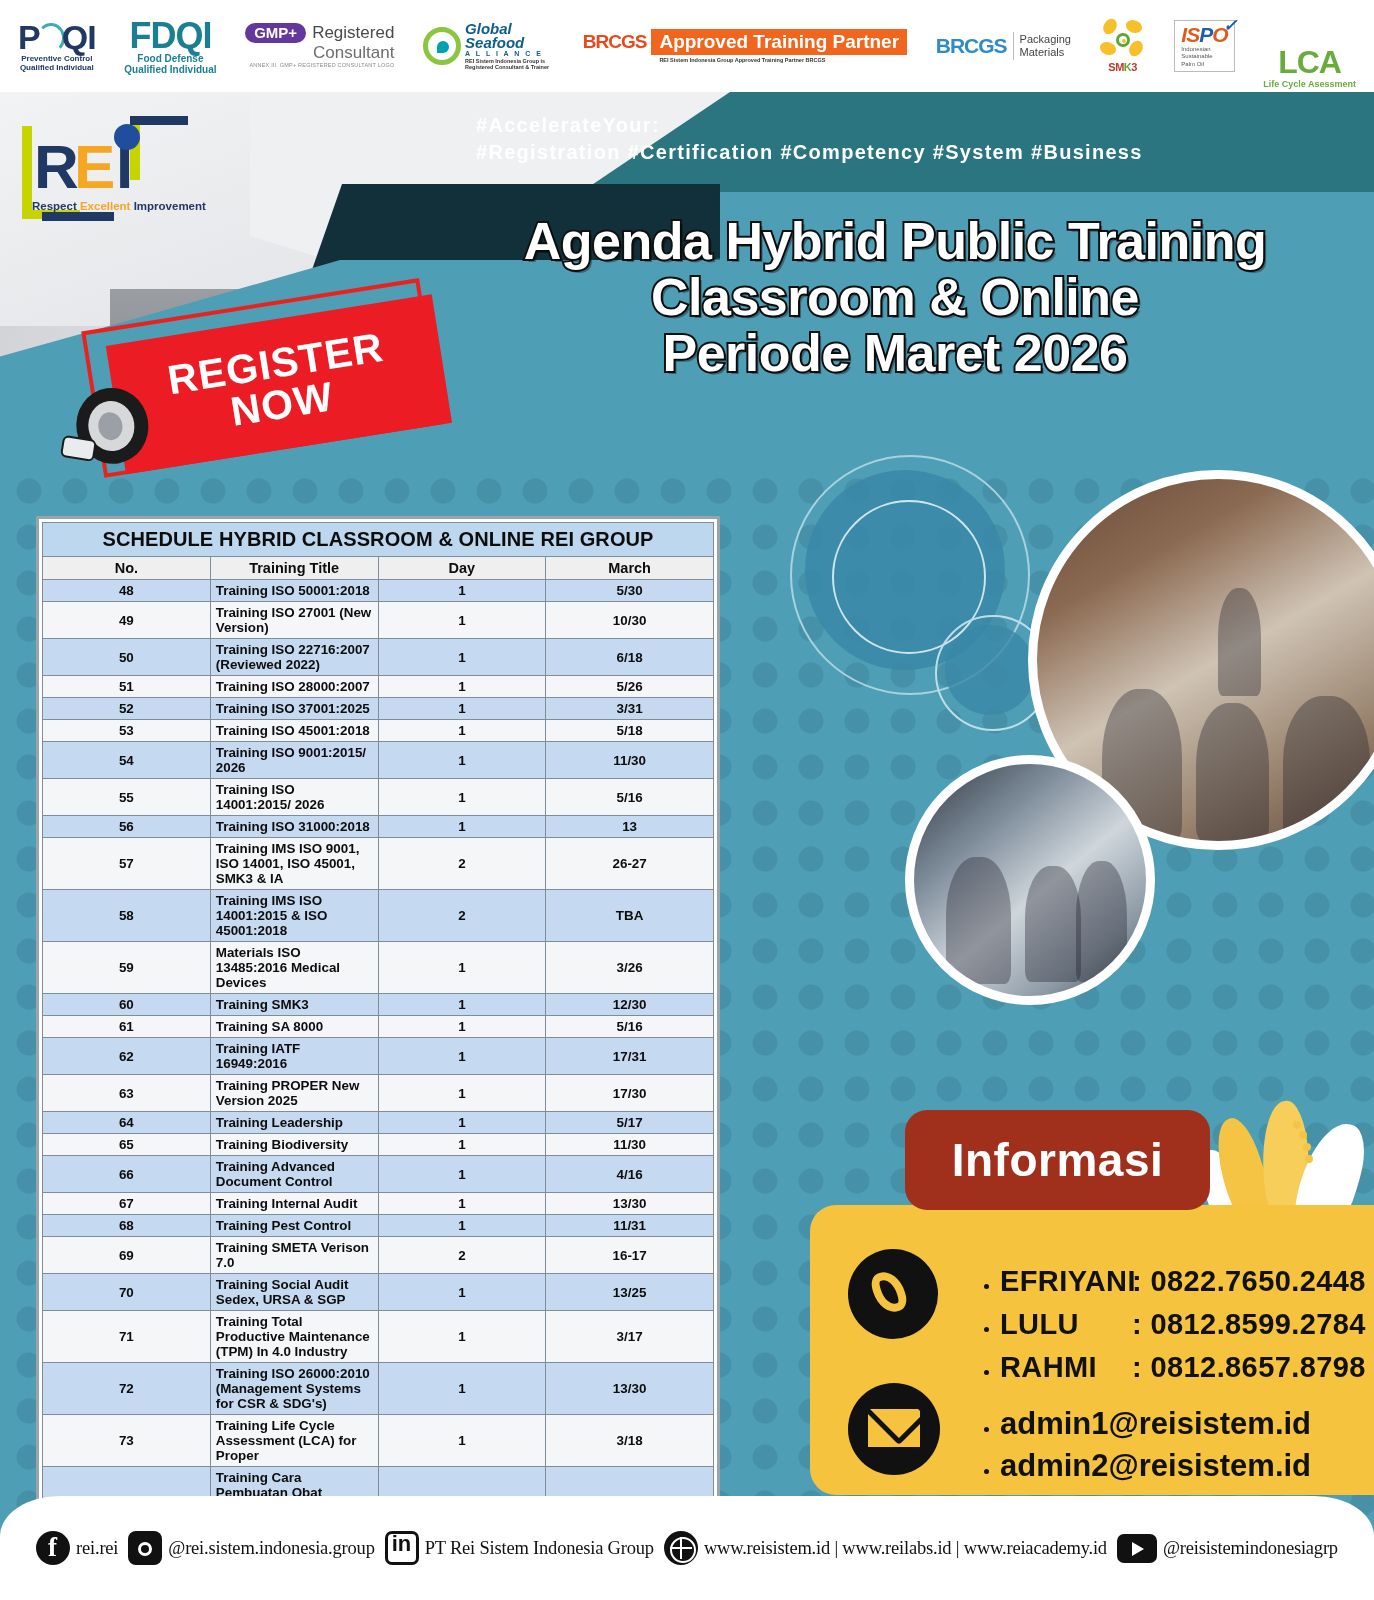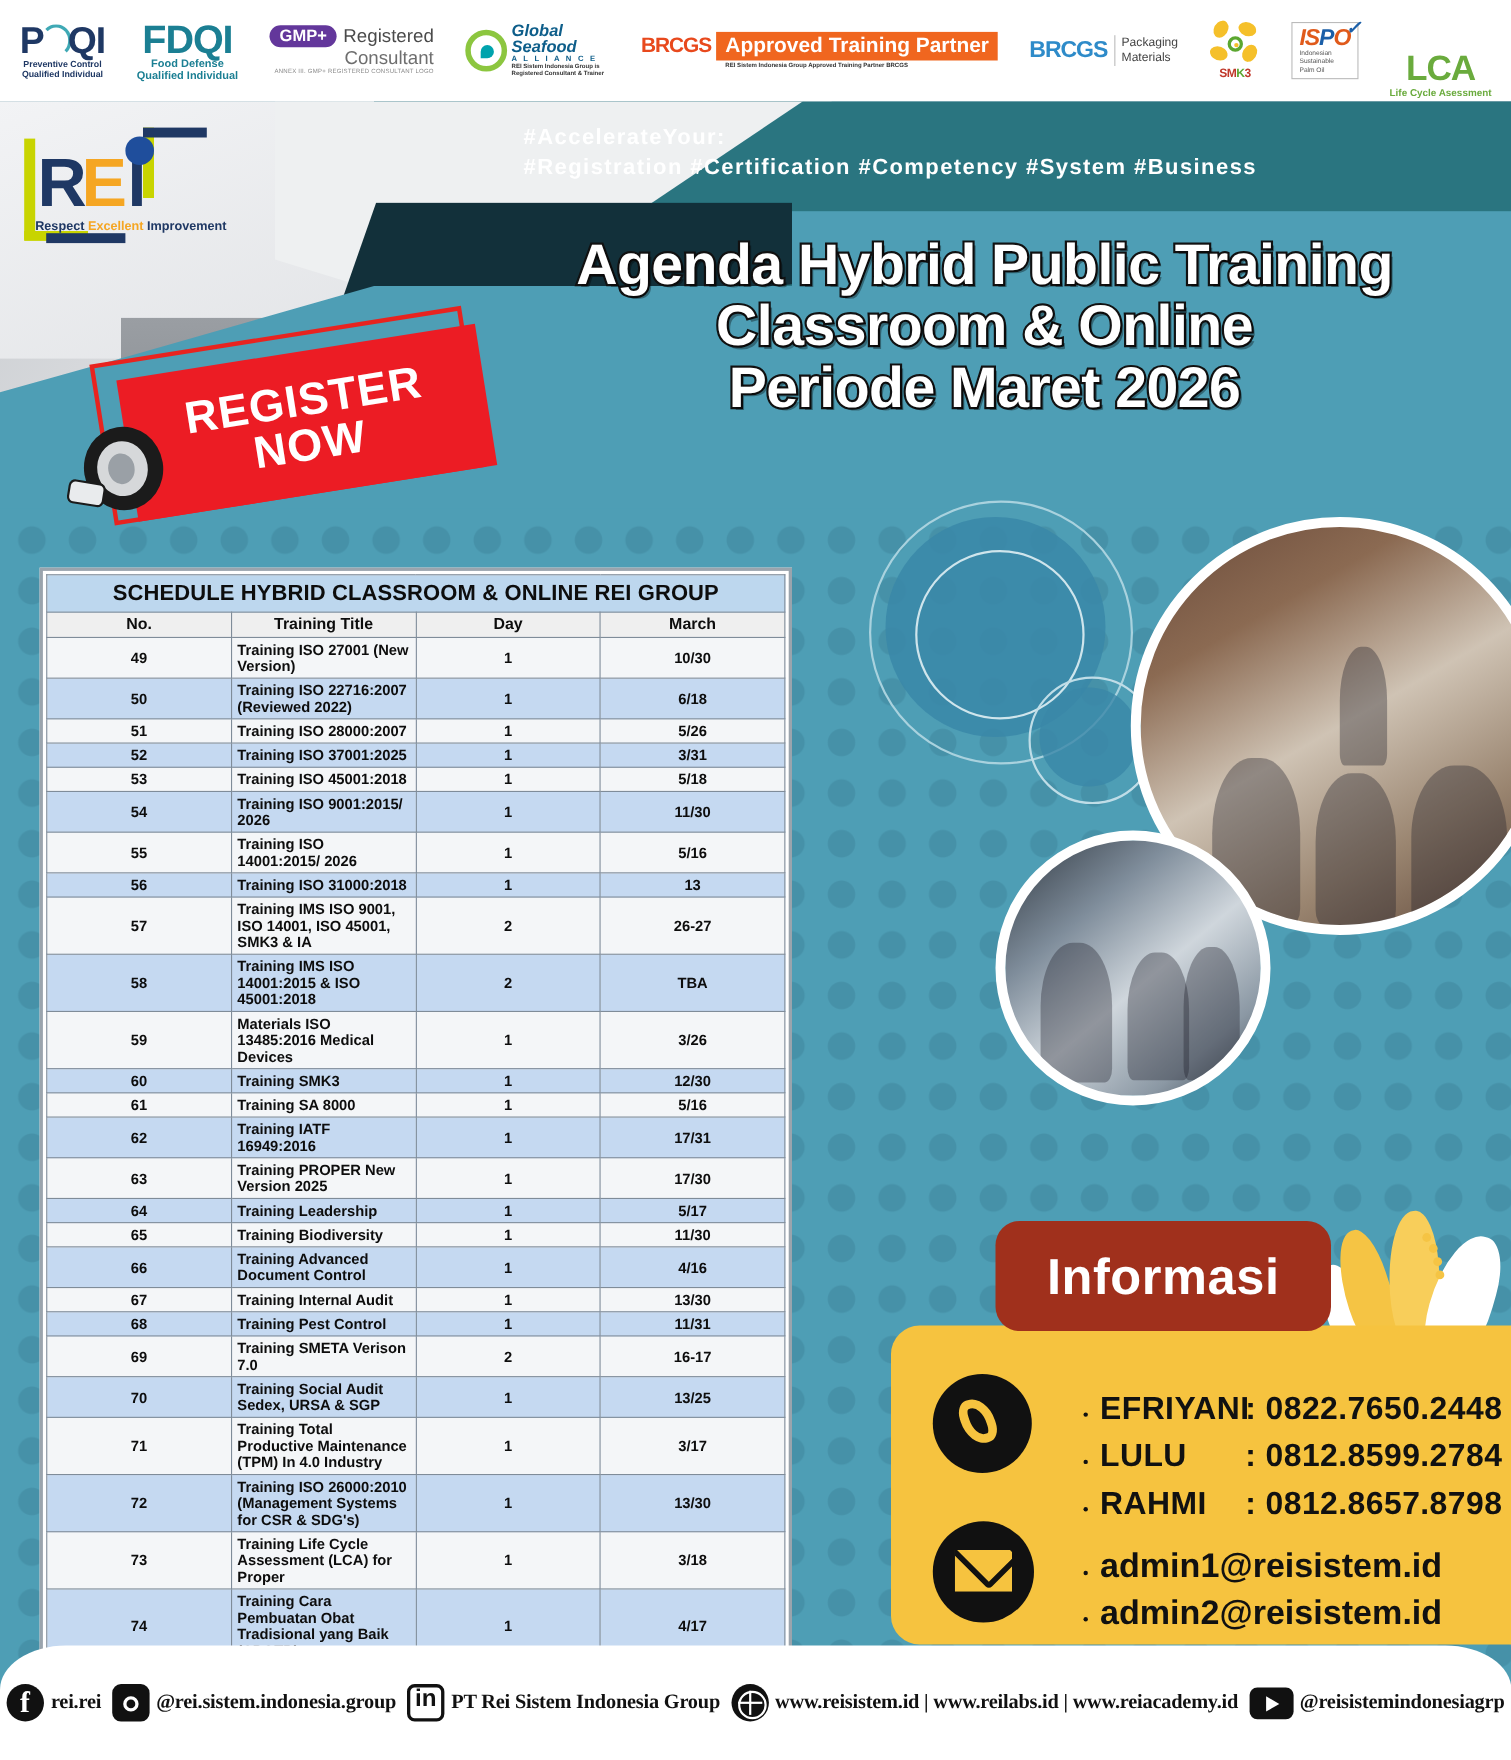--- a/index.html
+++ b/index.html
@@ -174,21 +174,21 @@
   .nm{display:inline-block;width:132px;}
   .emails{position:absolute;left:150px;top:185px;width:410px;}
   .emails li{list-style:disc;color:#111;margin-bottom:6px;}
   .emails li span{font-size:31px;font-weight:bold;color:#111;}
 
   
   .footer{position:absolute;left:0;bottom:0;width:1374px;height:104px;background:#ffffff;
     border-top-left-radius:60px 40px;border-top-right-radius:60px 40px;
     display:flex;align-items:center;justify-content:center;gap:0px;}
   .fitem{display:flex;align-items:center;gap:6px;}
-  .ftxt{font-size:18.5px;font-weight:bold;color:#111;font-family:"Liberation Serif",serif;letter-spacing:-.2px;}
+  .ftxt{font-size:18.5px;font-weight:normal;color:#111;font-family:"Liberation Serif",serif;letter-spacing:-.2px;}
   .ficon{width:34px;height:34px;background:#111;border-radius:50%;position:relative;flex:none;}
   .fb::after{content:"f";position:absolute;left:12px;top:1px;color:#fff;font-size:27px;font-weight:bold;font-family:"Liberation Serif",serif;}
   .ig{border-radius:8px;}
   .ig::after{content:"";position:absolute;left:10px;top:11px;width:14px;height:14px;border:3px solid #fff;border-radius:50%;box-sizing:border-box;}
   .ig::before{content:"";position:absolute;left:6px;top:4px;width:10px;height:5px;background:#111;border-radius:2px;}
   .li{border-radius:7px;background:#fff;border:3px solid #111;box-sizing:border-box;}
   .li::after{content:"in";position:absolute;left:4px;top:-3px;color:#111;font-size:22px;font-weight:bold;}
   .gl::after{content:"";position:absolute;left:6px;top:6px;width:22px;height:22px;border:2px solid #fff;border-radius:50%;}
   .gl::before{content:"";position:absolute;left:16px;top:6px;width:2px;height:22px;background:#fff;
     box-shadow:0 0 0 0 #fff;}
@@ -351,20 +351,26 @@
         <td class="t-title" colspan="4">SCHEDULE HYBRID CLASSROOM &amp; ONLINE REI GROUP</td>
       </tr>
       <tr class="t-head">
         <td class="c-no">No.</td>
         <td class="tt" style="text-align:center">Training Title</td>
         <td class="c-day">Day</td>
         <td class="c-mar">March</td>
       </tr>
     </tbody>
     <tbody id="rows">
+        <tr class="alt">
+          <td class="c-no">48</td>
+          <td>Training ISO 50001:2018</td>
+          <td class="c-day">1</td>
+          <td class="c-mar">5/30</td>
+        </tr>
         <tr class="reg">
           <td class="c-no">49</td>
           <td>Training ISO 27001 (New Version)</td>
           <td class="c-day">1</td>
           <td class="c-mar">10/30</td>
         </tr>
         <tr class="alt">
           <td class="c-no">50</td>
           <td>Training ISO 22716:2007 (Reviewed  2022)</td>
           <td class="c-day">1</td>

